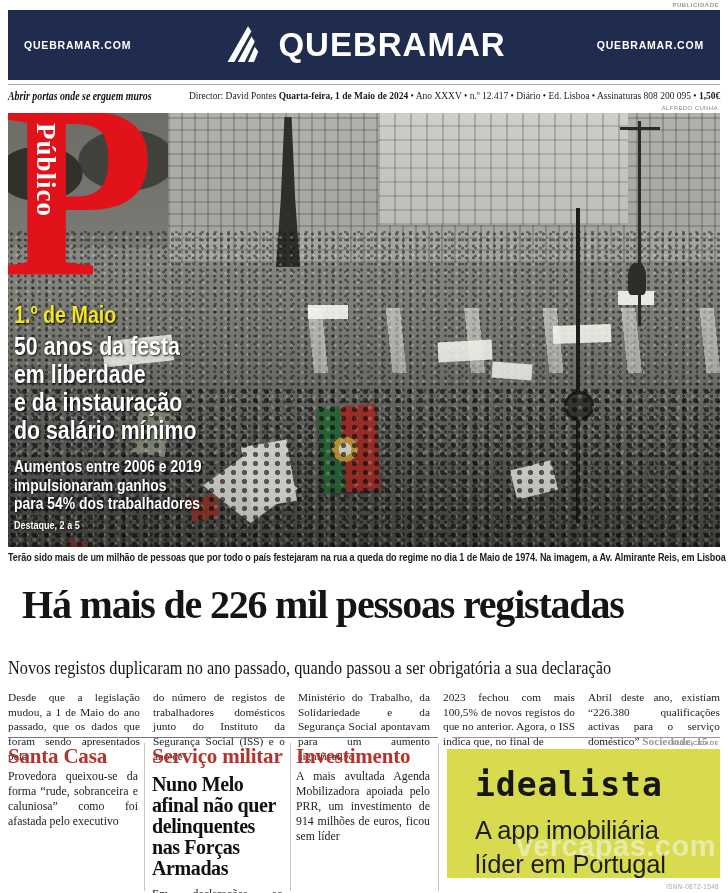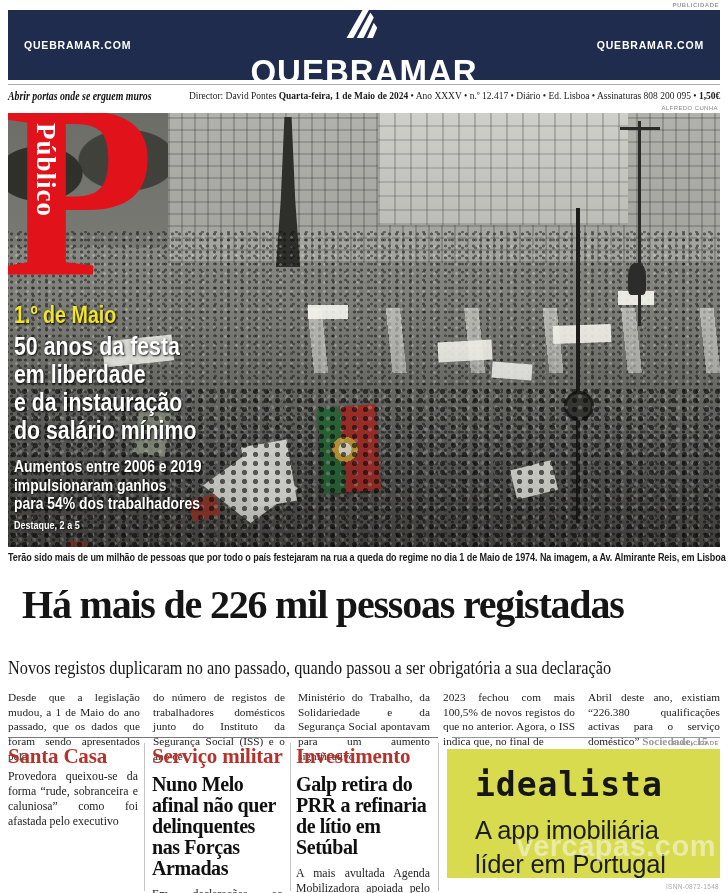--- a/index.html
+++ b/index.html
@@ -9,21 +9,21 @@
   
   .pub-label{position:absolute;font-size:6px;color:#999;letter-spacing:.5px;font-weight:bold;}
   .pub-top{top:2px;right:9px;}
   .pub-bottom{top:740px;right:9px;}
   .issn{position:absolute;top:883px;right:9px;font-size:6.5px;color:#aaa;letter-spacing:.3px;}
 
   
   .banner{position:absolute;top:10px;left:8px;width:712px;height:70px;background:#202c4d;
           display:flex;align-items:center;justify-content:space-between;padding:0 16px;box-sizing:border-box;}
   .bn-url{color:#fff;font-weight:bold;font-size:10.5px;letter-spacing:.8px;}
-  .bn-center{position:absolute;left:50%;top:50%;transform:translate(-50%,-50%);display:flex;align-items:center;gap:10px;flex-direction:column;}
+  .bn-center{position:absolute;left:50%;top:50%;transform:translate(-50%,-50%);display:flex;align-items:center;gap:10px;}
   .bn-brand{color:#fff;font-weight:bold;font-size:33px;letter-spacing:1px;}
   .bn-icon{display:block;}
 
   
   .mast-rule{position:absolute;top:84px;left:8px;width:712px;height:1px;background:#aaa;}
   .masthead{position:absolute;top:88px;left:8px;width:712px;height:16px;}
   .motto{position:absolute;left:0;top:1px;font-family:"Liberation Serif",serif;font-weight:bold;font-style:italic;
          font-size:12px;white-space:nowrap;transform:scaleX(.82);transform-origin:0 50%;}
   .dirline{position:absolute;right:0;top:2px;font-family:"Liberation Serif",serif;font-size:10.2px;
            white-space:nowrap;transform:scaleX(.93);transform-origin:100% 50%;color:#1a1a1a;}
@@ -251,21 +251,20 @@
     <div class="st-kicker">Santa Casa</div>
     <div class="st-body"><span>Provedora queixou-se da forma “rude, sobranceira e caluniosa” como foi afastada pelo executivo</span> </div>
   </div>
   <div class="story st2">
     <div class="st-kicker">Serviço militar</div>
     <h2 class="st-hl">Nuno Melo afinal não quer delinquentes nas Forças Armadas</h2>
     <div class="st-body"><span>Em declarações ao PÚBLICO, o ministro da Defesa corrigiu afirmações, numa tentativa de travar avalanche de críticas</span> </div>
   </div>
   <div class="story st3">
     <div class="st-kicker">Investimento</div>
-    <h2 class="st-hl">Galp retira do PRR a refinaria de lítio em Setúbal</h2>
     <div class="st-body"><span>A mais avultada Agenda Mobilizadora apoiada pelo PRR, um investimento de 914 milhões de euros, ficou sem líder</span> </div>
   </div>
 
   <div class="pub-label pub-bottom">PUBLICIDADE</div>
   <div class="ad">
     <div class="ad-logo">idealista</div>
     <div class="ad-line first">A app imobiliária</div>
     <div class="ad-line">líder em Portugal</div>
   </div>
   <div class="issn">ISNN-0872-1548</div>

